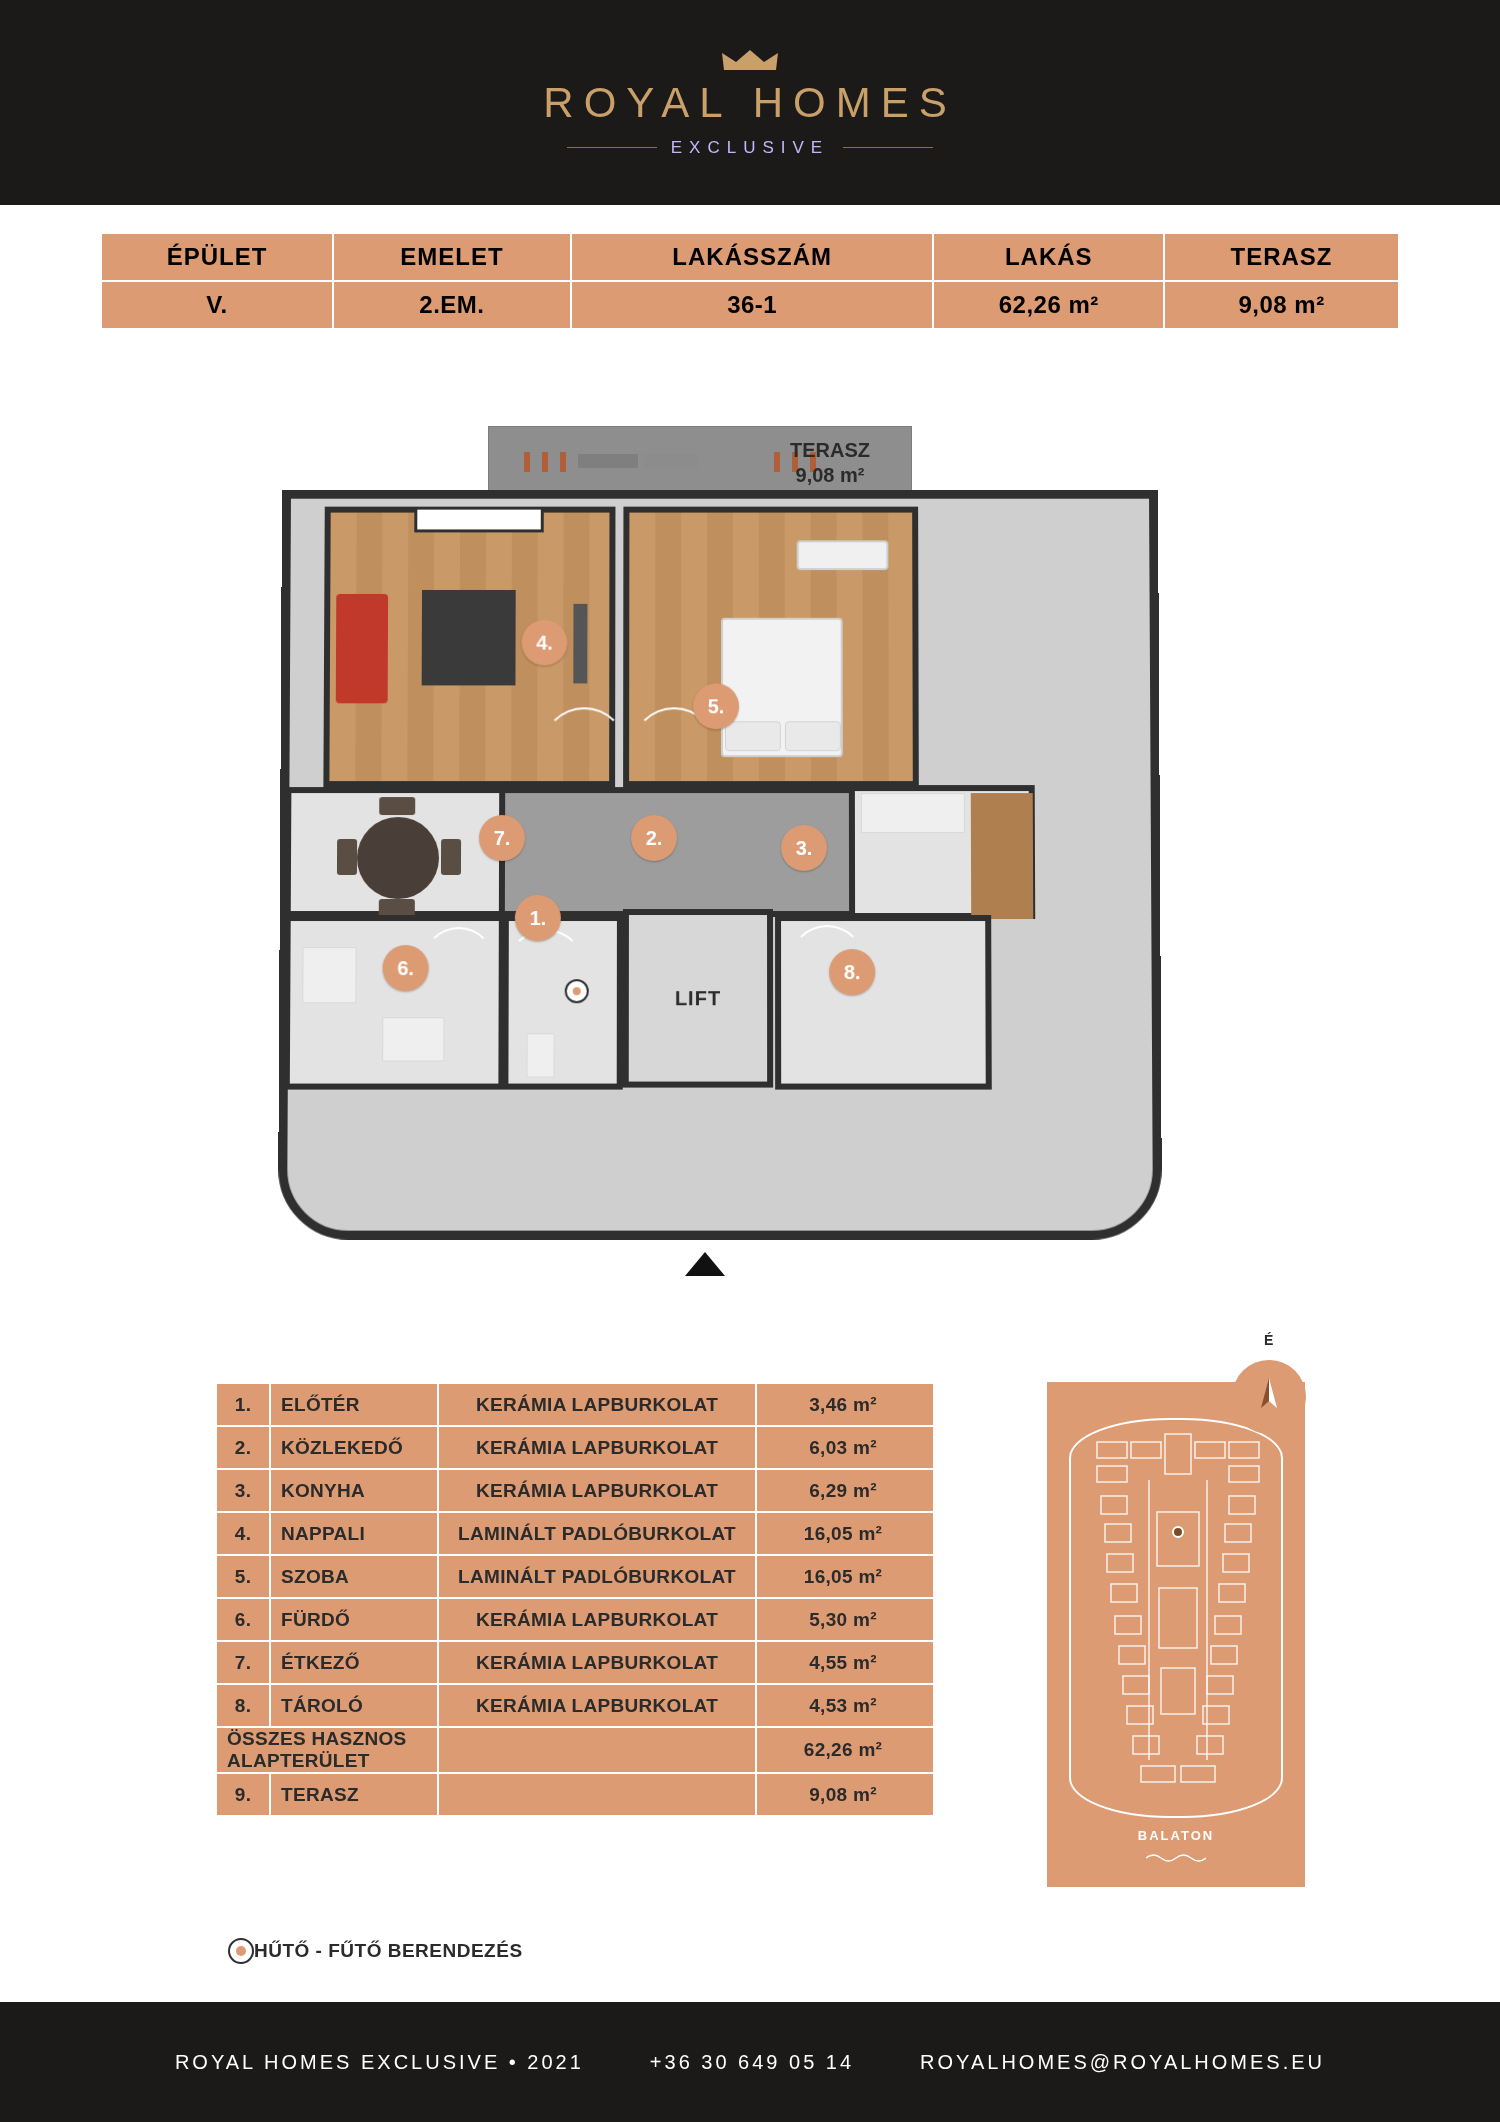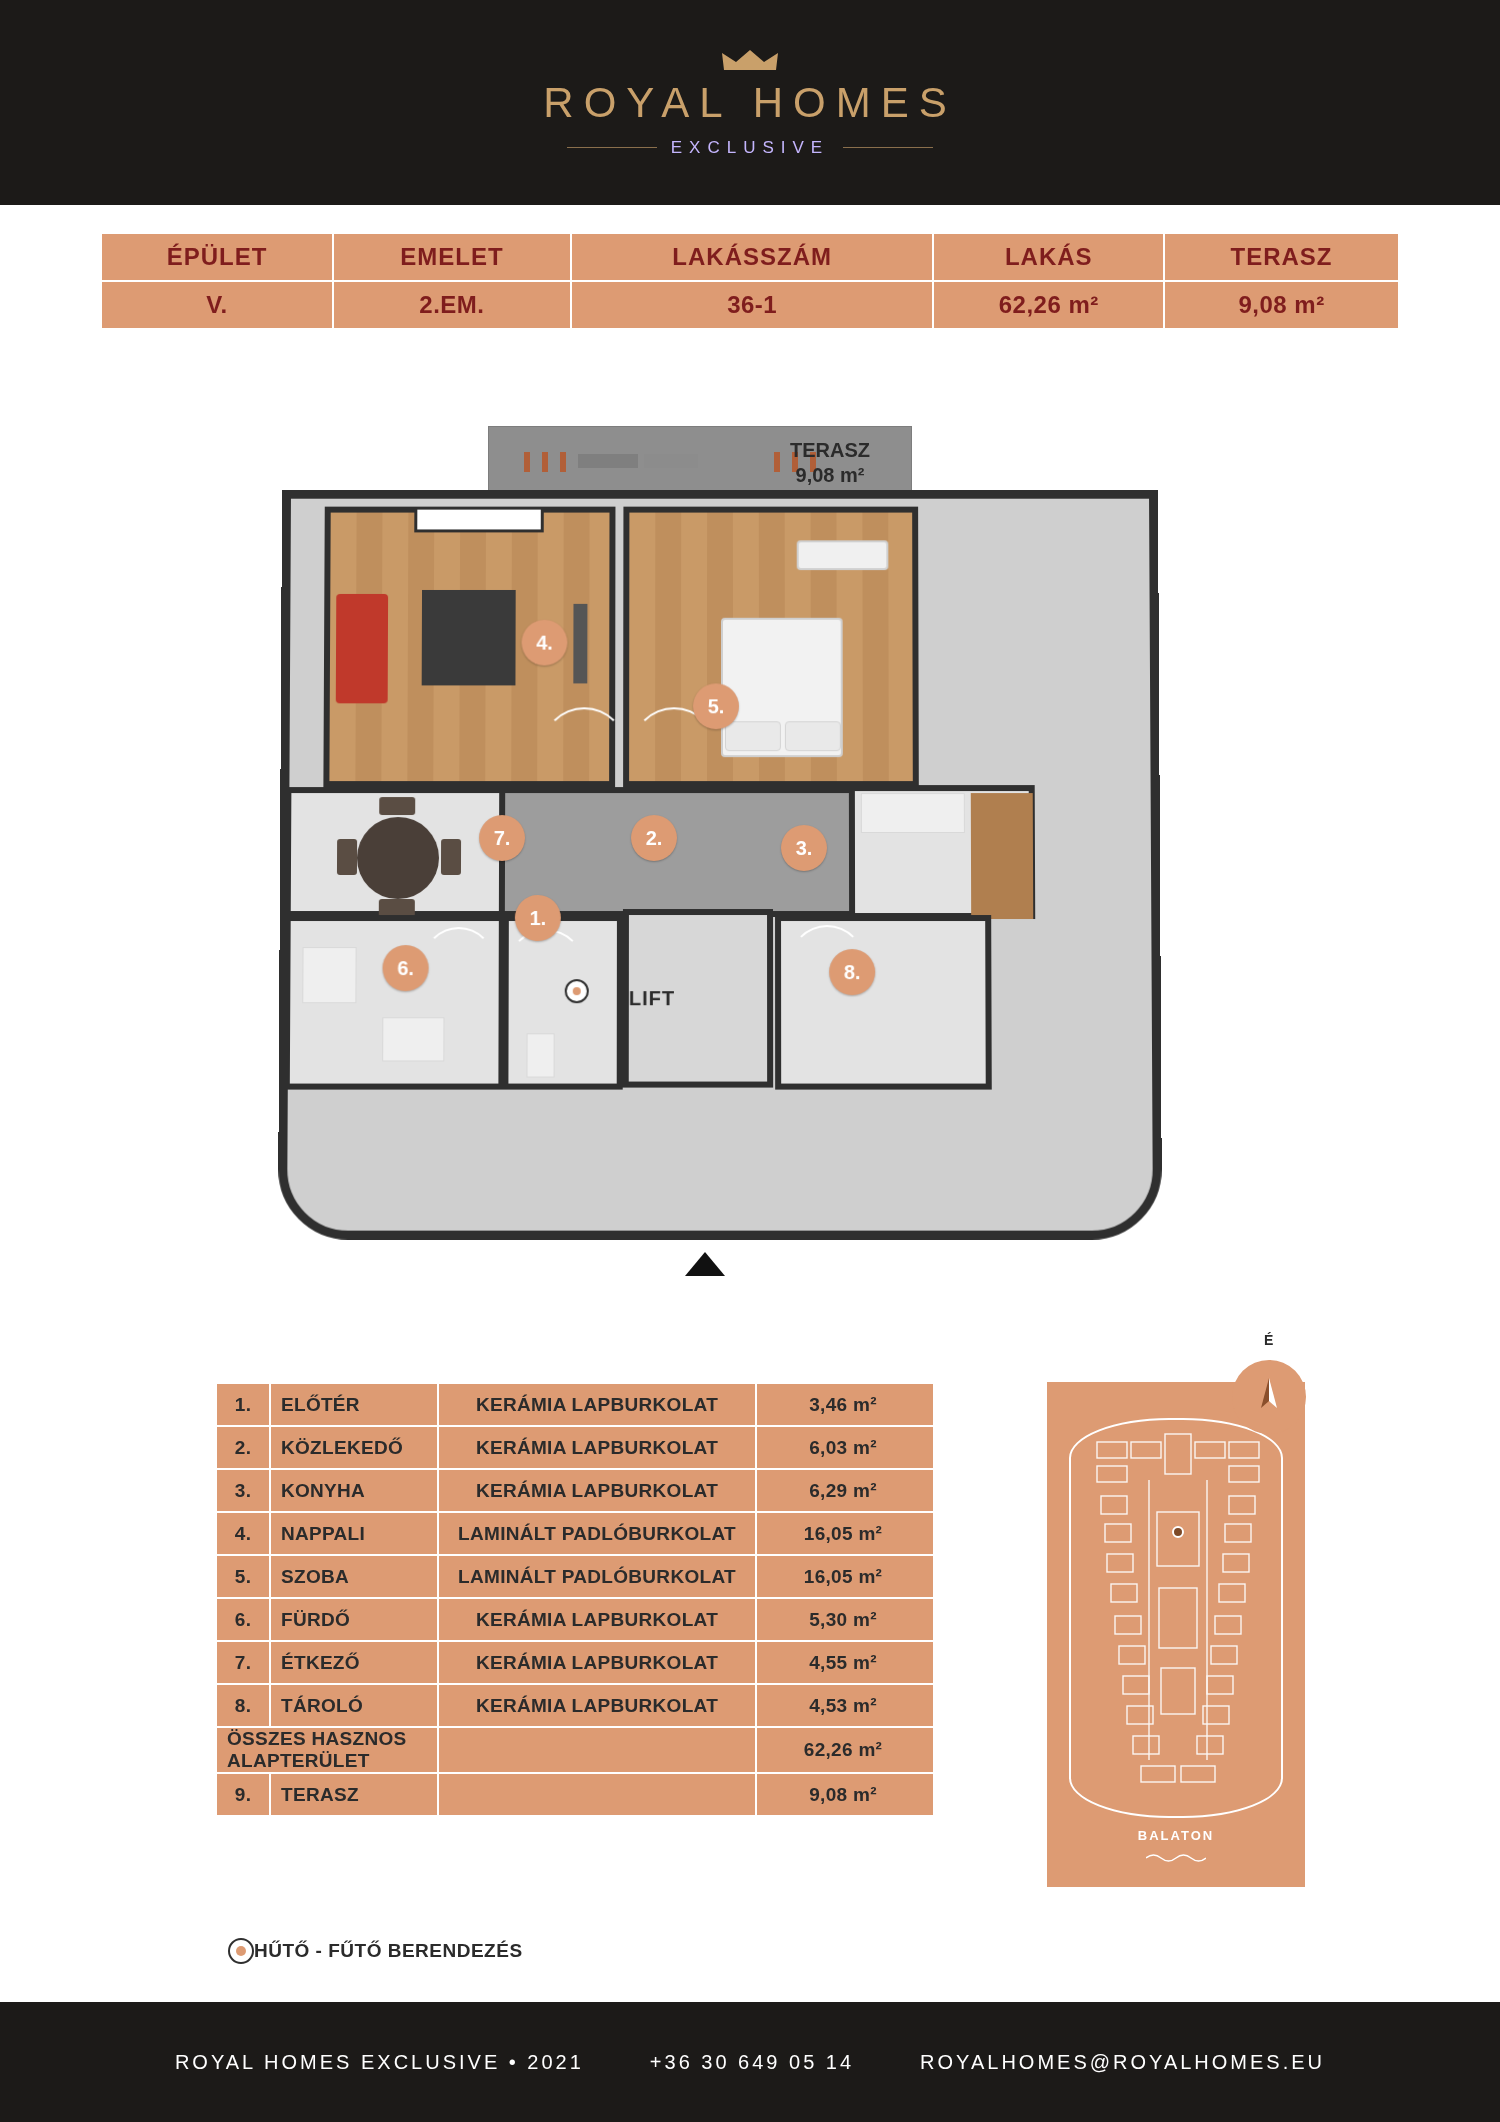--- a/index.html
+++ b/index.html
@@ -35,21 +35,21 @@
     position:absolute; left:100px; top:232px; width:1300px;
     border-collapse:collapse;
   }
   .top-table td {
     border:2px solid #ffffff;
     background:#dd9b73;
     text-align:center;
     height:48px;
     font-size:24px;
     font-weight:700;
-    color:#7f1d1d;
+    color:#000000;
     letter-spacing:1px;
   }
   .top-table tr.values td { font-weight:700; letter-spacing:0.5px; }
 
   
   .plan {
     position:absolute; left:270px; top:400px; width:960px; height:900px;
   }
   .terrace-slab {
     position:absolute; left:218px; top:26px; width:424px; height:66px;
@@ -96,21 +96,21 @@
   .cab { background:#b07f4f; }
   .win { background:#ffffff; border:3px solid #2f2f2f; }
   .ac { background:#f0f0f0; border:2px solid #cfcfcf; border-radius:4px; }
 
   .door-arc {
     position:absolute; border:2px solid #ffffff; border-radius:50%;
     border-color:#ffffff transparent transparent transparent;
   }
   .lift-box {
     position:absolute; background:#d7d7d7; border:6px solid #2f2f2f;
-    display:flex; align-items:center; 
+    display:flex; align-items:center; justify-content:center;
   }
   .lift-label { font-size:20px; font-weight:700; color:#2b2b2b; letter-spacing:1px; }
 
   .marker {
     position:absolute; width:46px; height:46px; border-radius:50%;
     background:#dd9b73; color:#ffffff; font-size:20px; font-weight:700;
     display:flex; align-items:center; justify-content:center;
     box-shadow:0 1px 2px rgba(0,0,0,.25);
   }
   .hf-dot {

